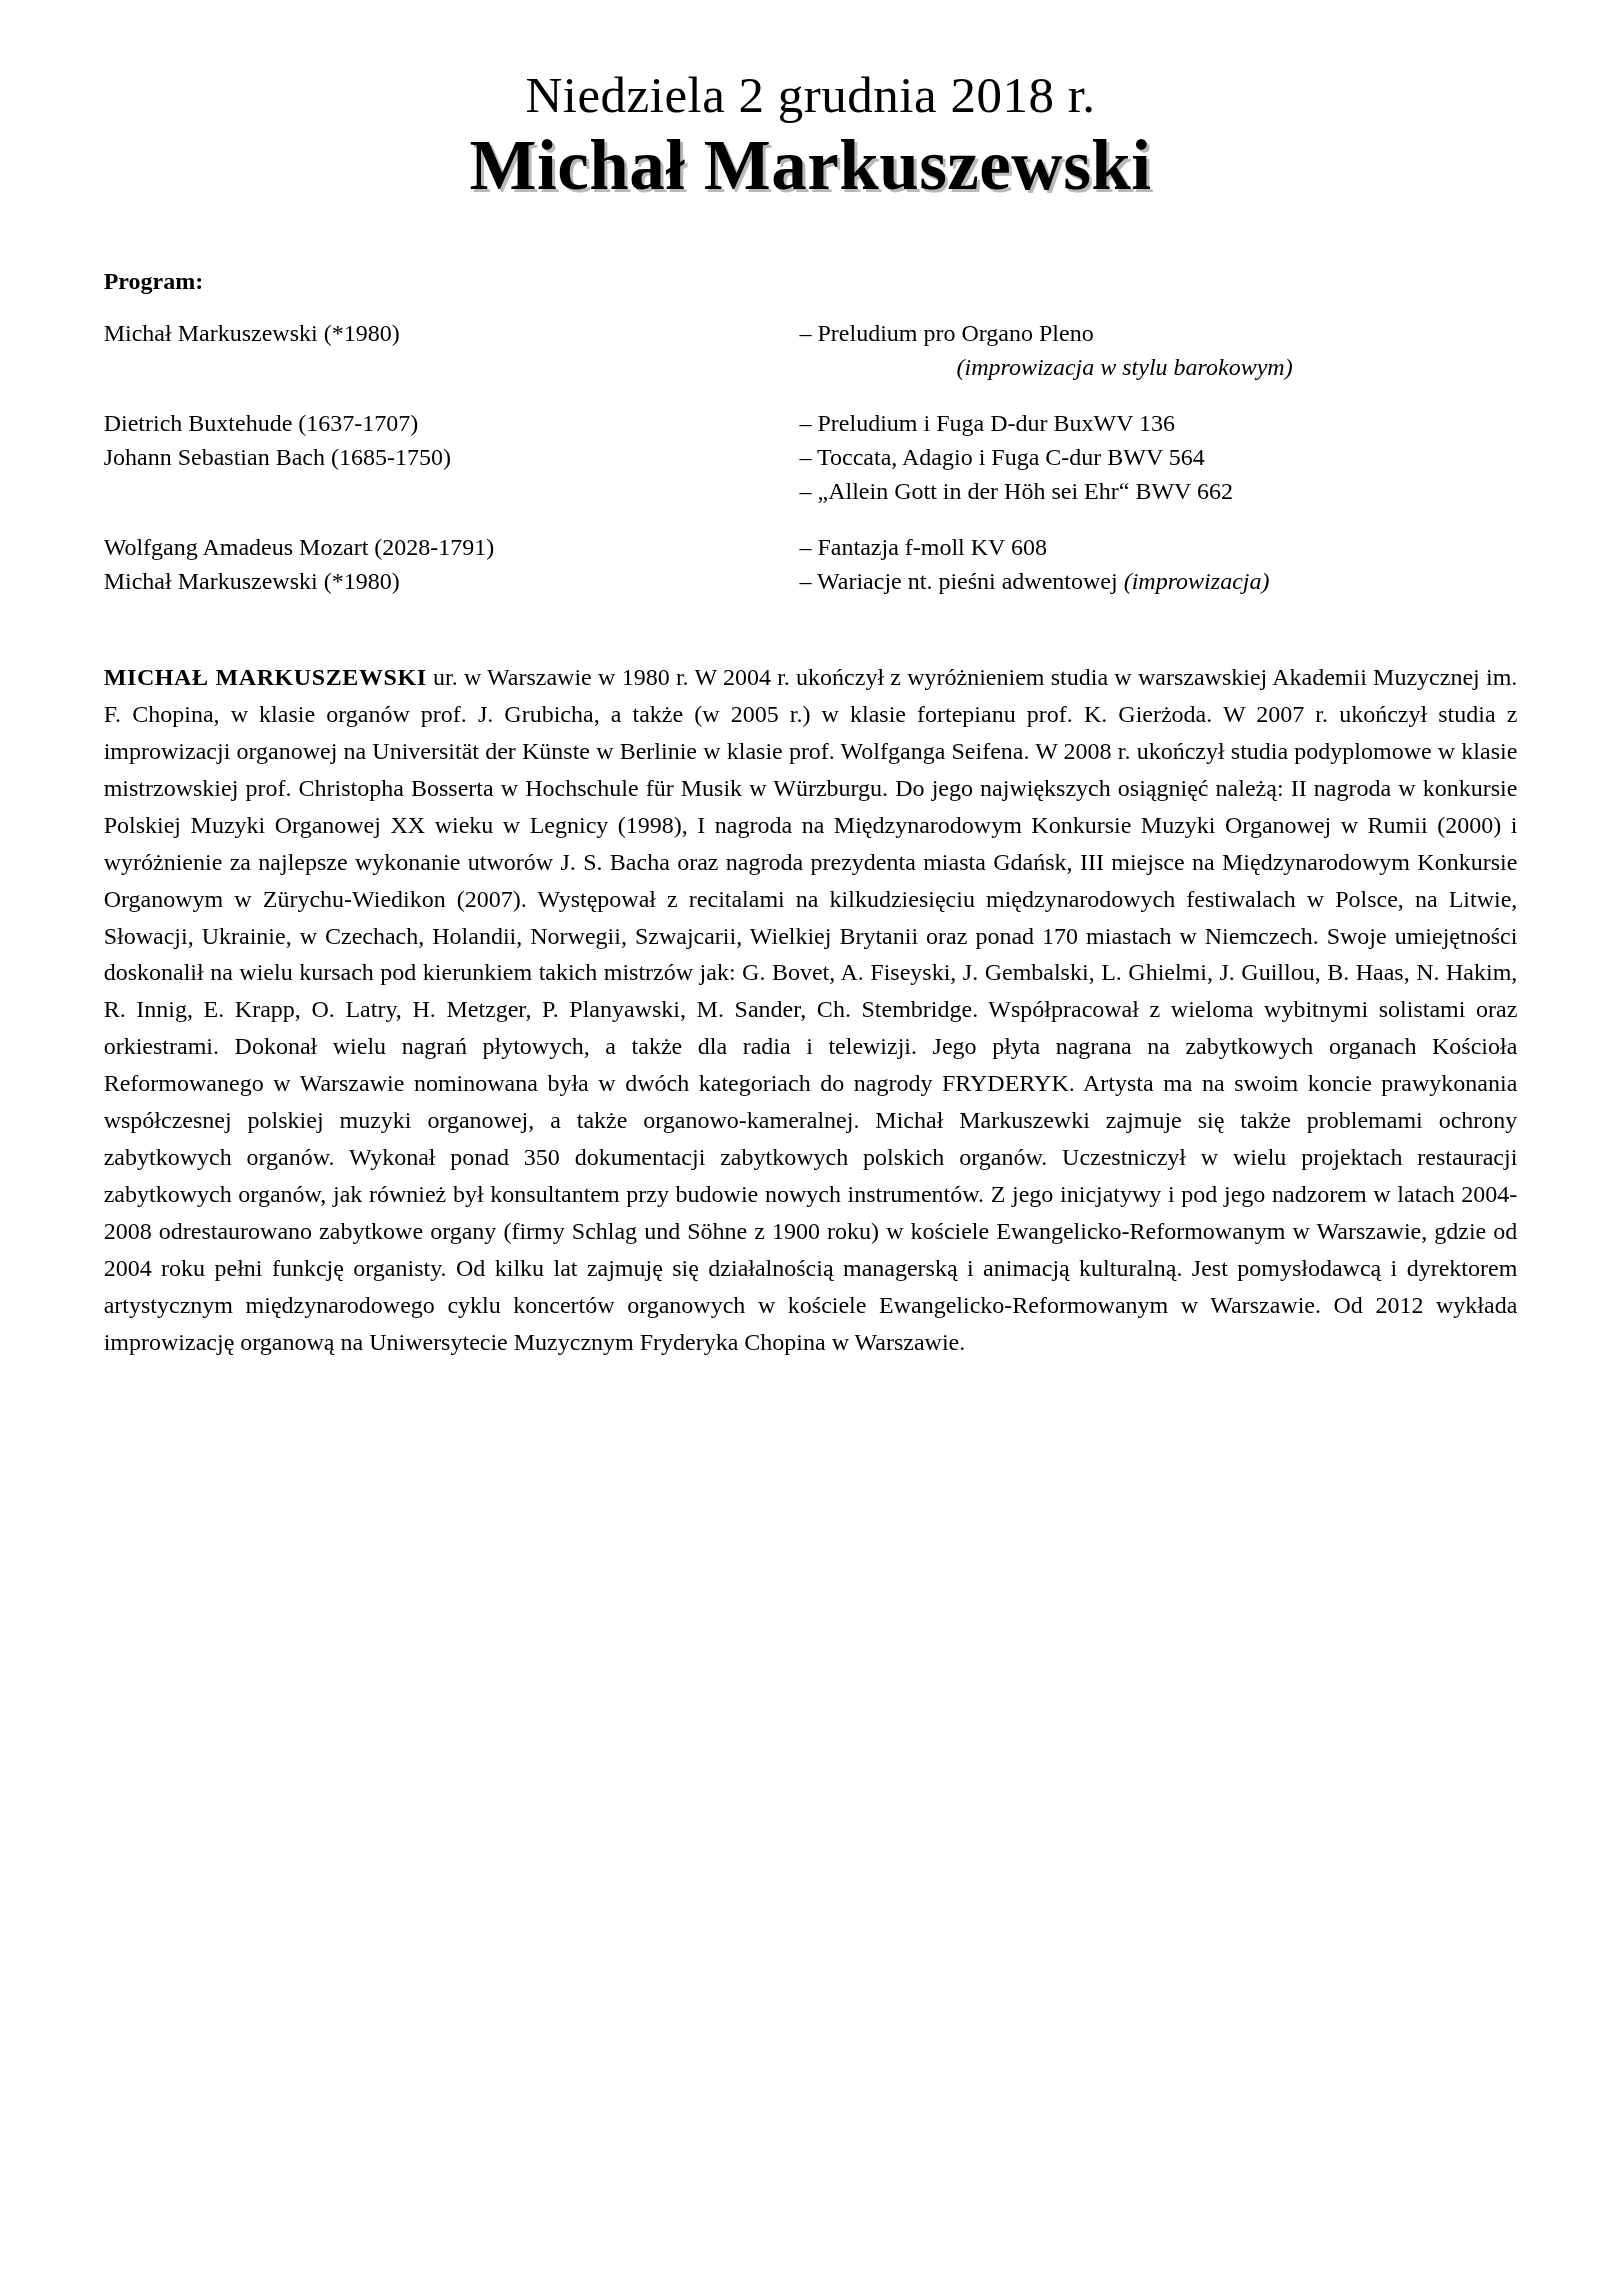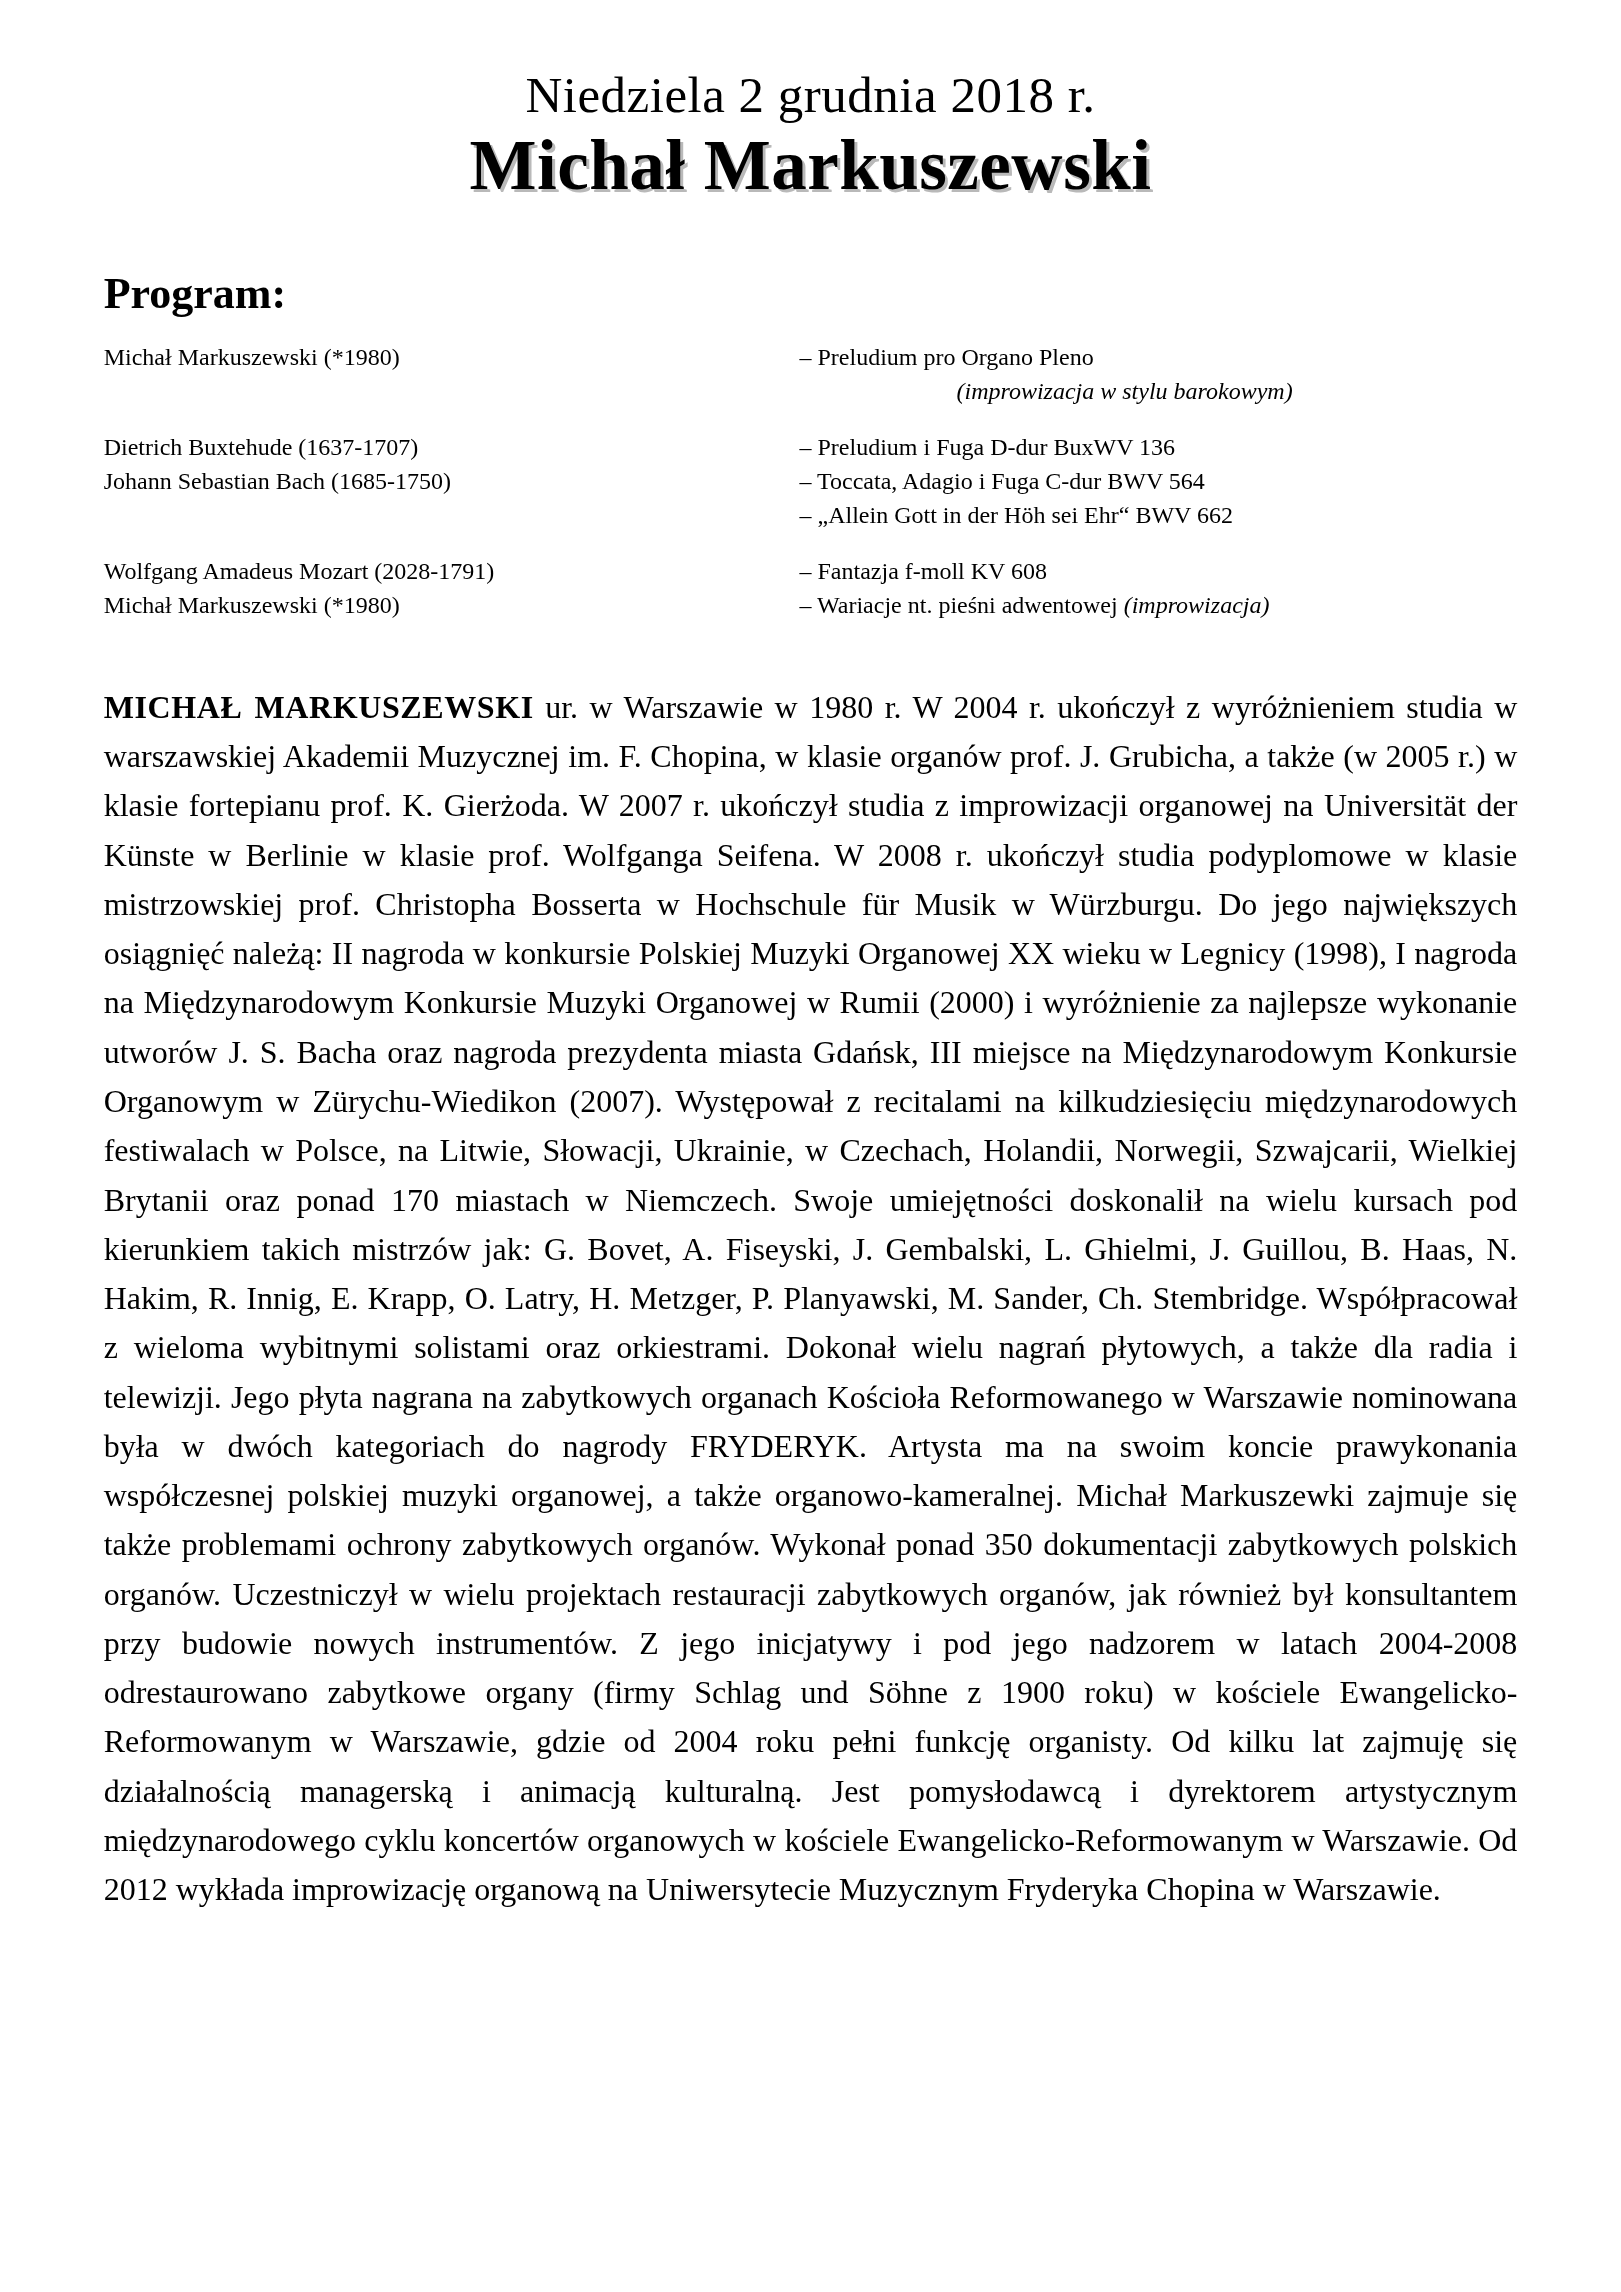--- a/index.html
+++ b/index.html
@@ -30,21 +30,21 @@
   .performer-name {
     text-align: center;
     font-size: 71px;
     font-weight: bold;
     letter-spacing: 0.5px;
     line-height: 1.15;
     margin: 0 0 9.8px 0;
     text-shadow: 2.9px 2.9px 0 #b9b9b9;
   }
   .program-heading {
-    font-size: 44px;
+    font-size: 24px;
     font-weight: bold;
     margin: 61px 0 21.6px 13.7px;
     font-family: Liberation Serif, serif;
   }
   .program-table {
     margin-left: 13.7px;
     border-collapse: collapse;
     width: calc(100% - 27.4px);
   }
   .program-table td {
@@ -70,21 +70,21 @@
     font-style: italic;
     display: block;
     padding-left: 157px;
     line-height: 1.42;
   }
   .ital {
     font-style: italic;
   }
   .bio {
     margin: 61px 13.7px 0 13.7px;
-    font-size: 32px;
+    font-size: 24px;
     line-height: 1.54;
     text-align: justify;
     text-justify: inter-word;
   }
   .bio .lead {
     font-weight: bold;
     letter-spacing: 0.6px;
   }
 </style>
 </head>

